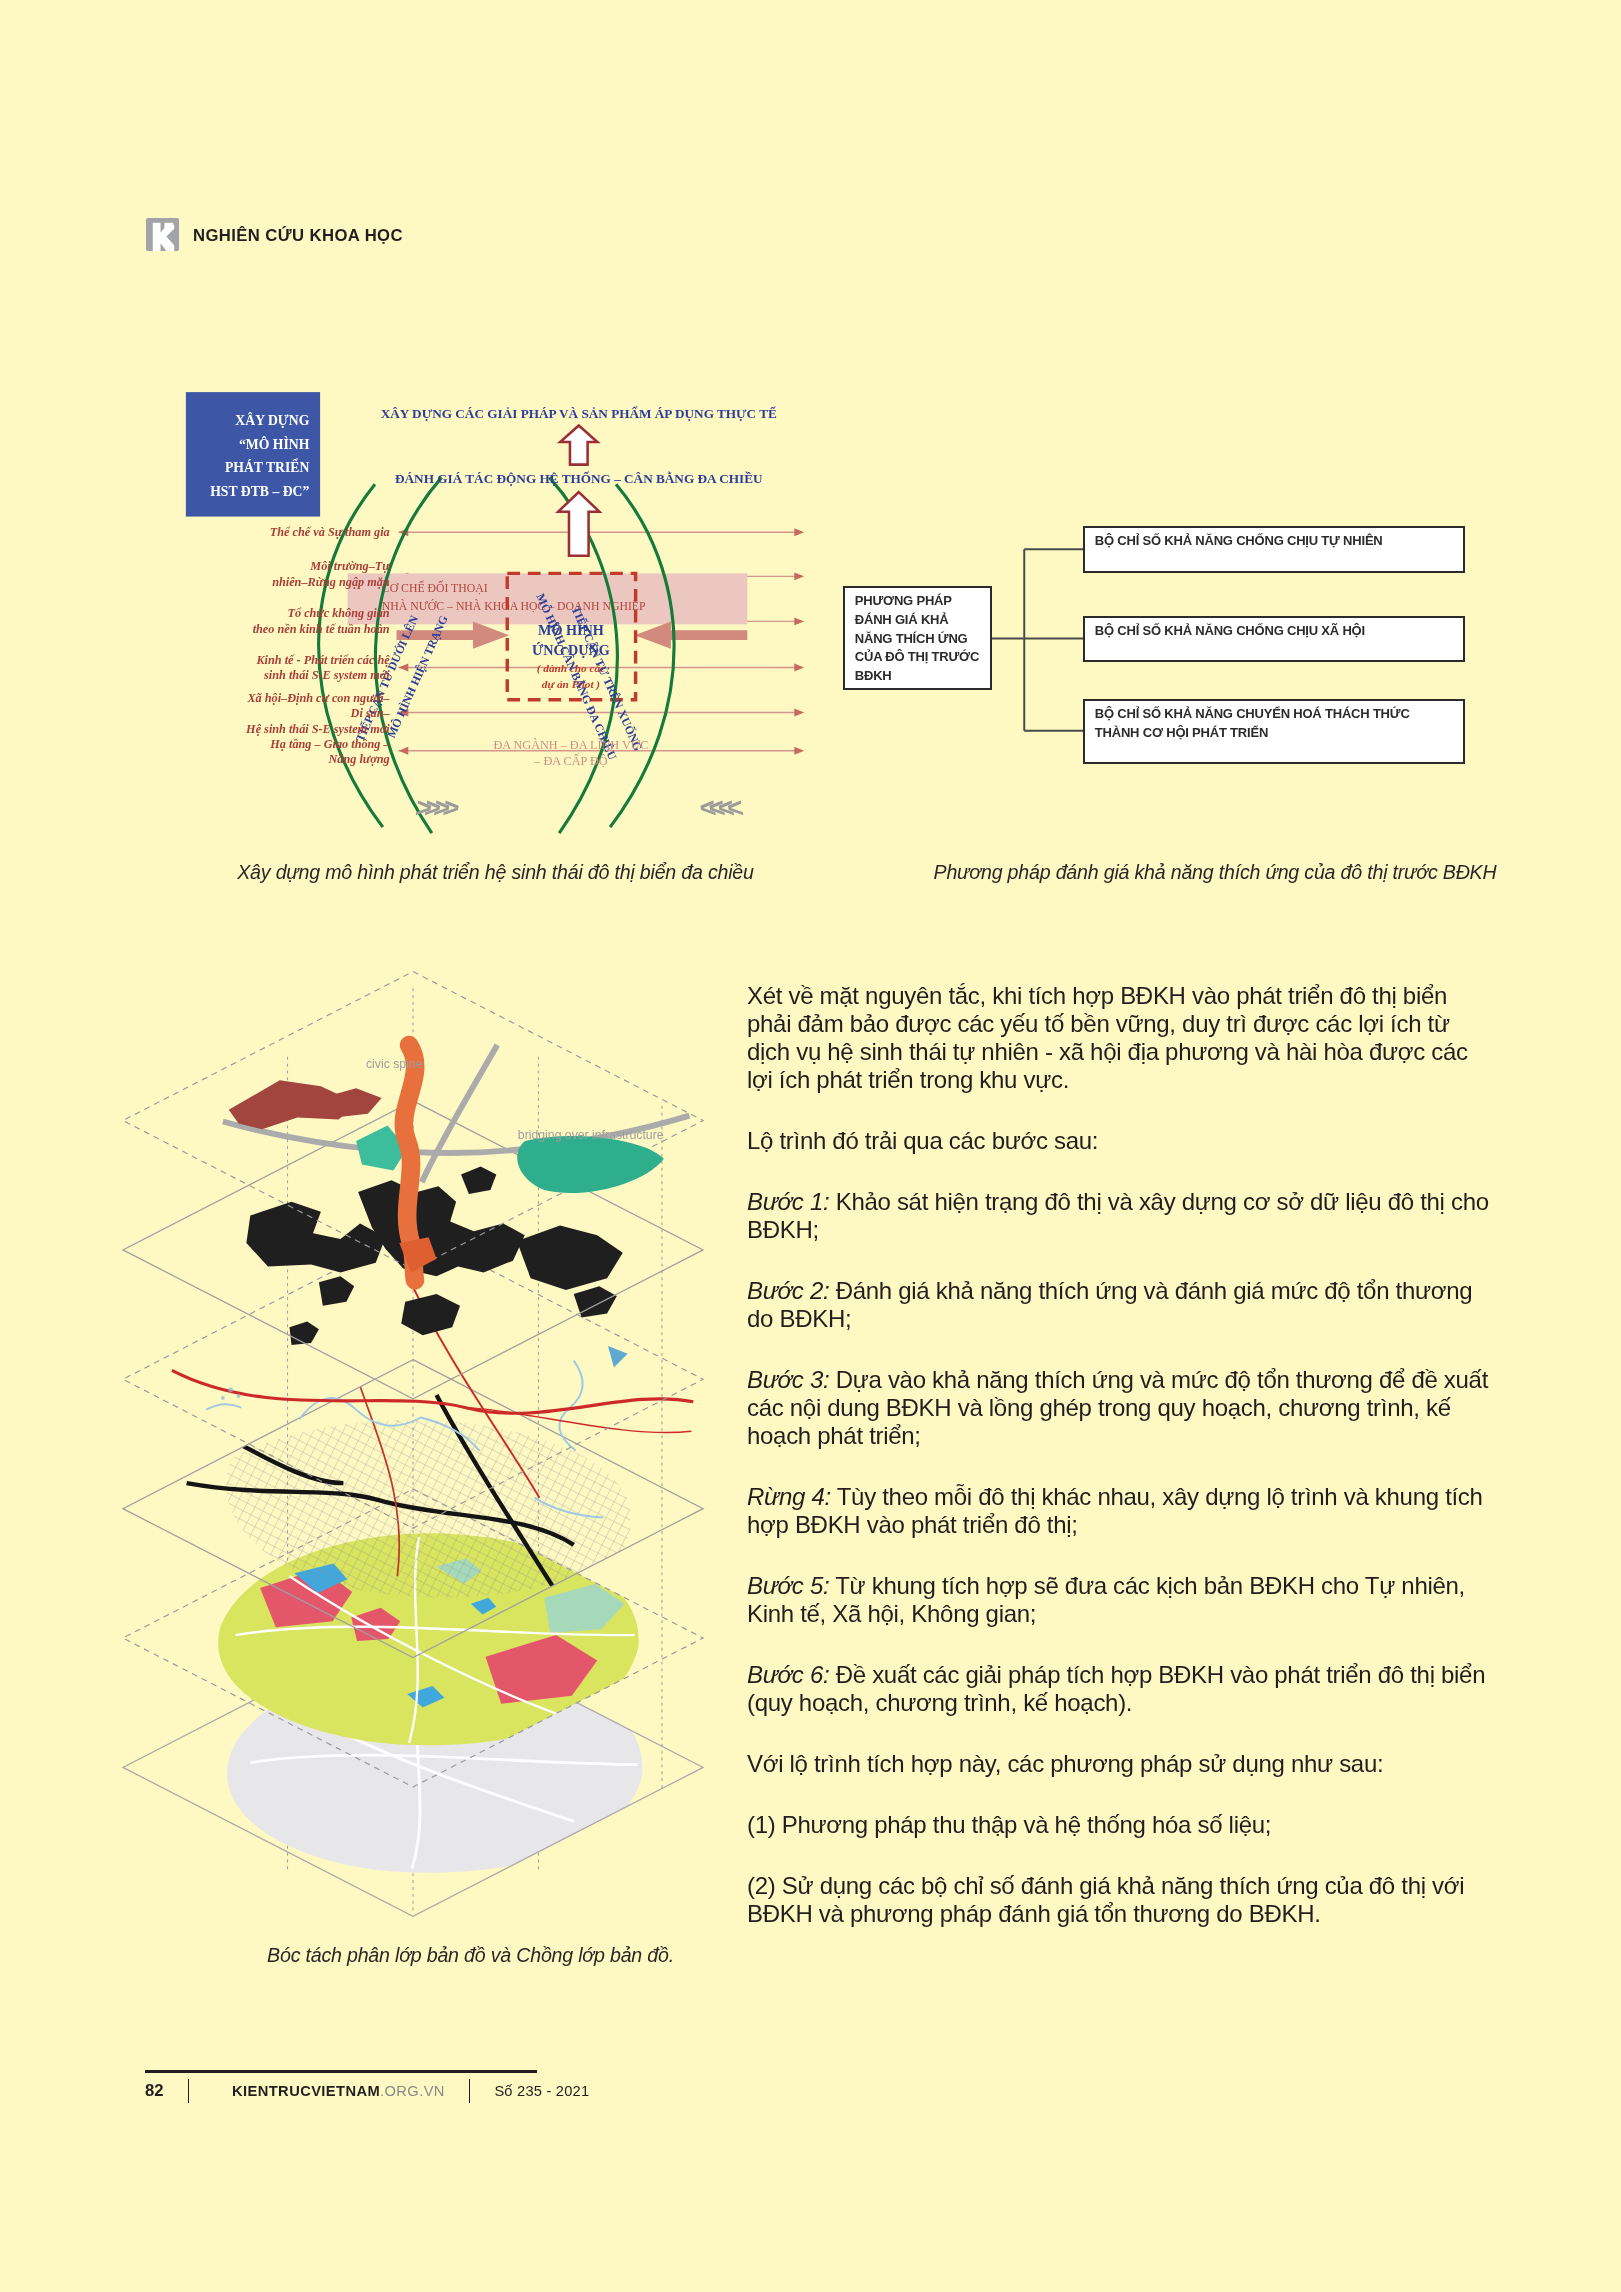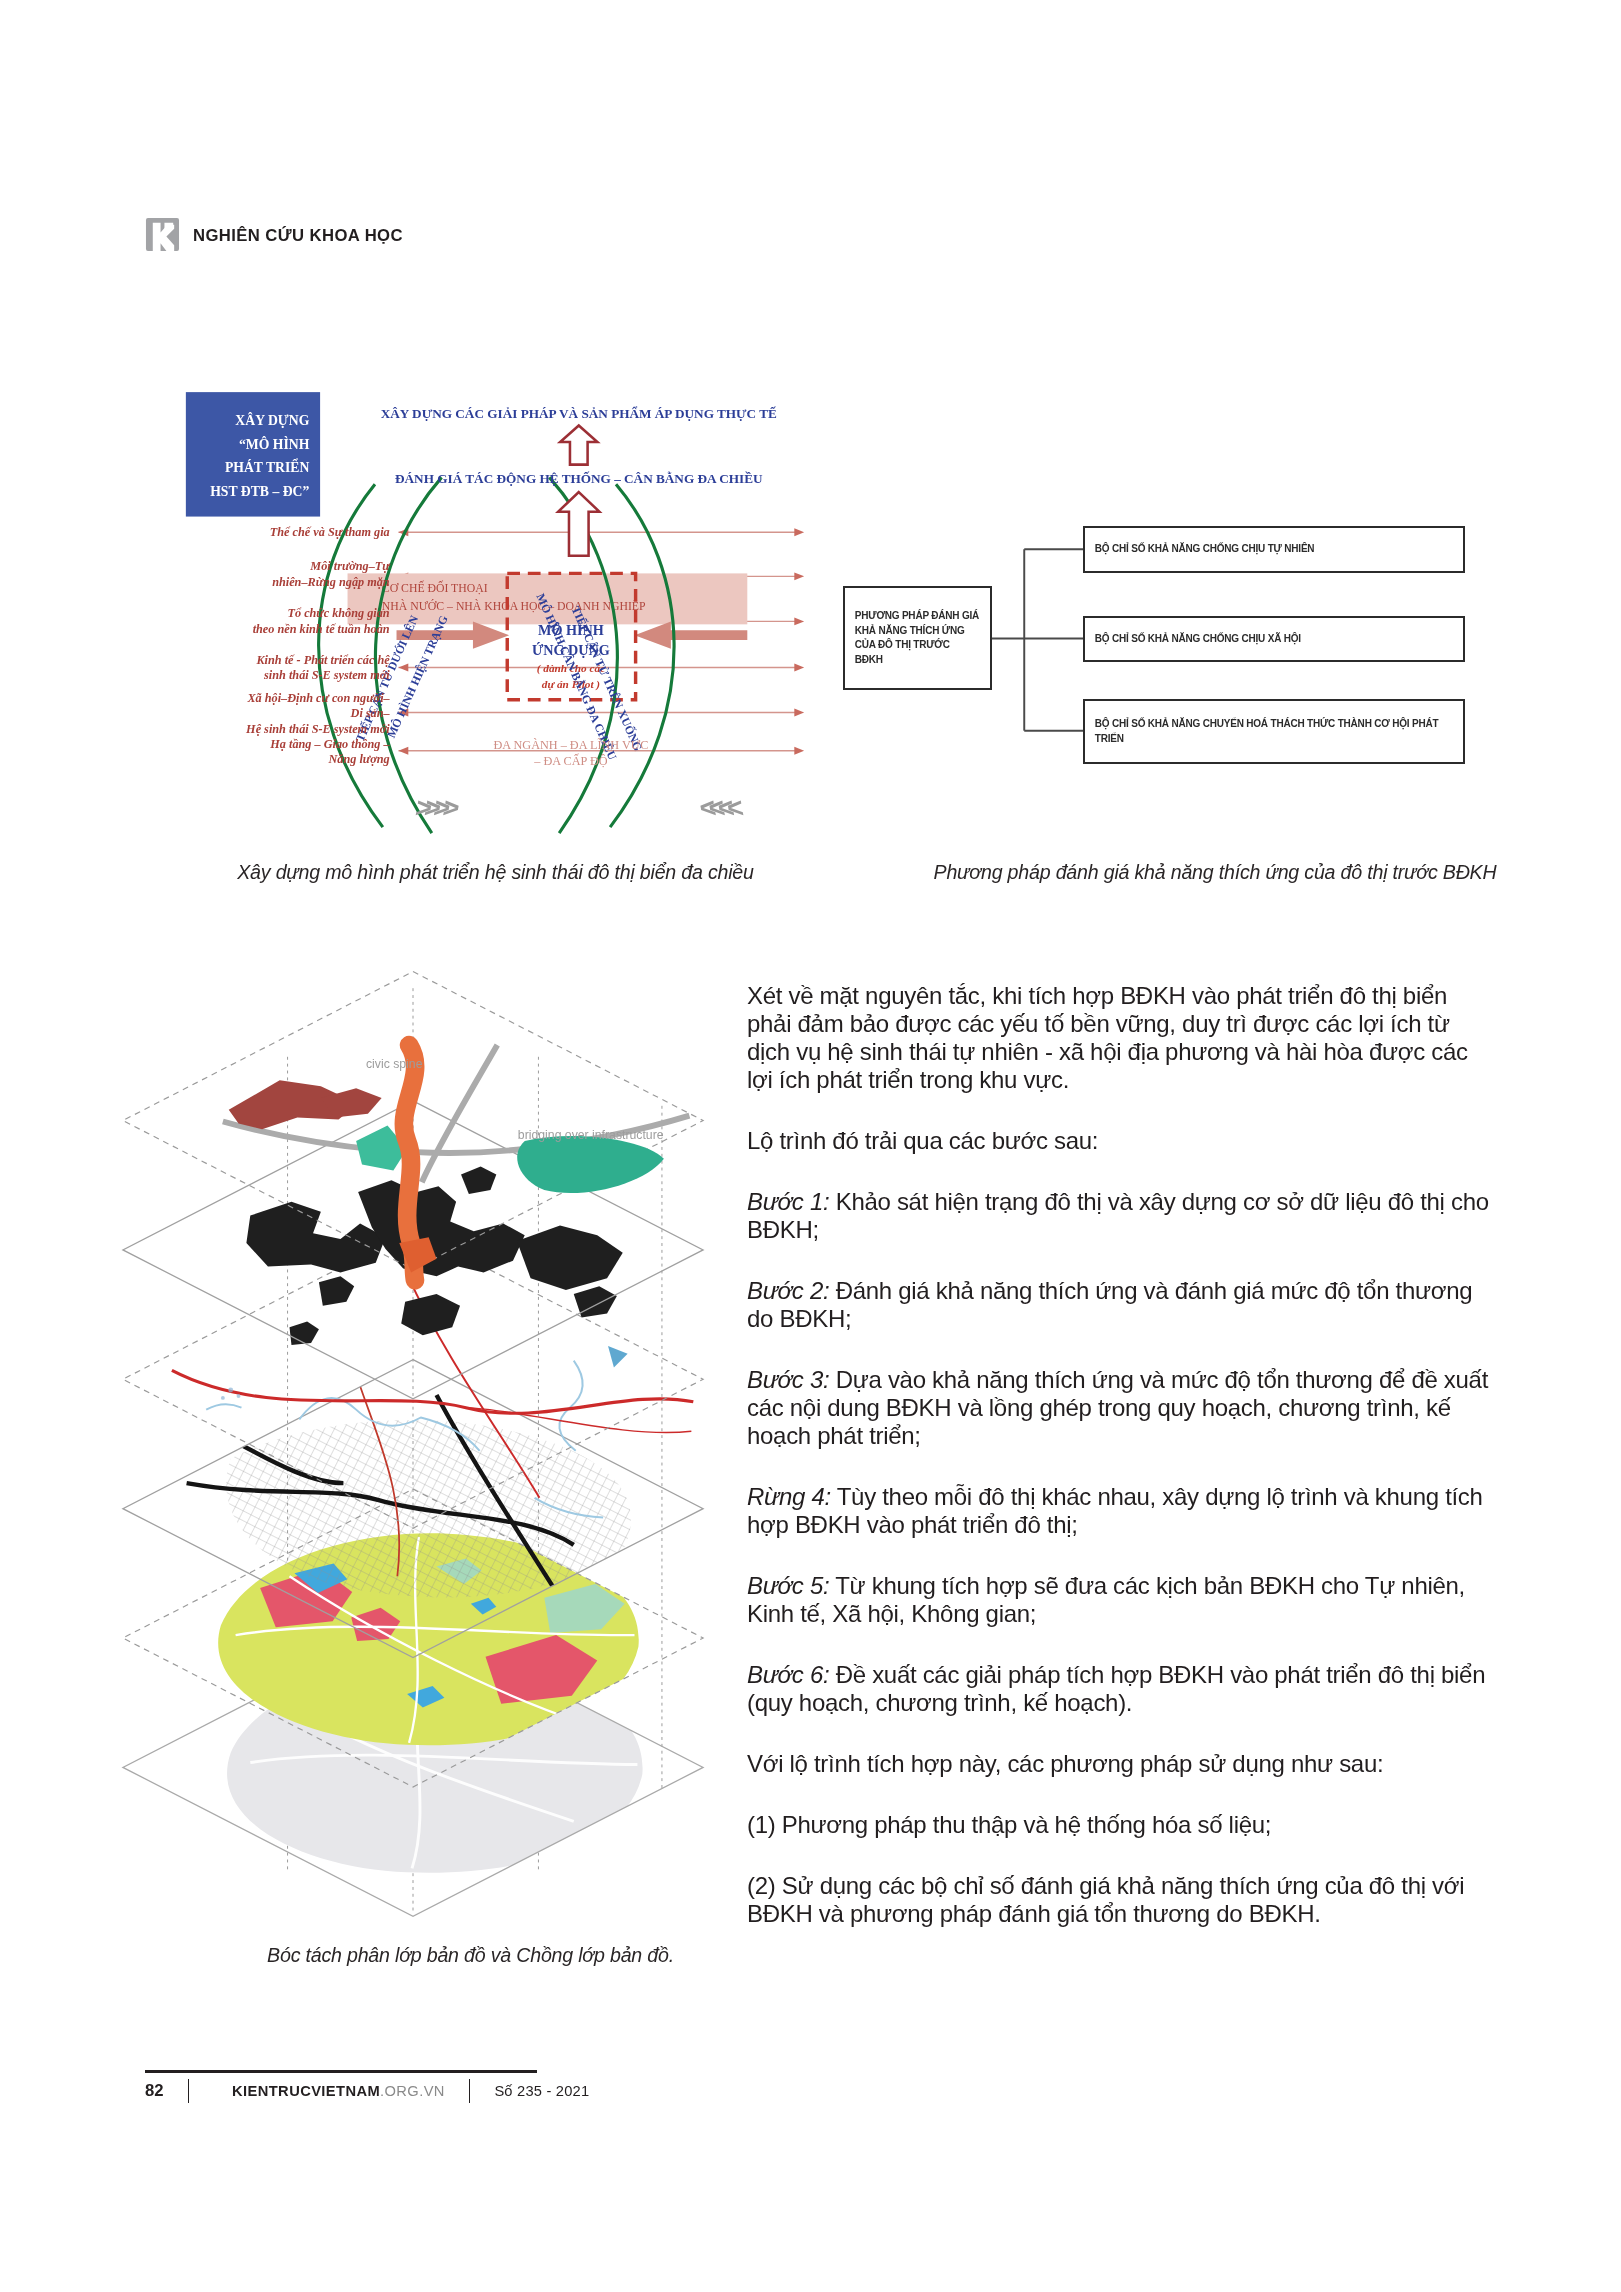--- a/index.html
+++ b/index.html
@@ -1,26 +1,26 @@
 <!DOCTYPE html>
 <html><head>
 <meta charset="utf-8">
 <title>Page</title>
 <style>
   html,body{margin:0;padding:0;background:#e8e8e8;}
-  .page{position:relative;width:1621px;height:2293px;background:#ffffff;margin:0 auto;
+  .page{position:relative;width:1621px;height:2293px;background:#fef9c3;margin:0 auto;
         font-family:"Liberation Sans",sans-serif;color:#231f20;overflow:hidden;}
   .abs{position:absolute;}
 
   
   .masthead-title{font-size:16.7px;font-weight:bold;letter-spacing:0.4px;color:#221e1f;}
 
   
-  .fc-box{position:absolute;border:2.9px solid #2b2b2b;background:#fff;display:flex;align-items:center;
-          font-size:10px;font-weight:600;letter-spacing:-0.2px;color:#2b2b2b;line-height:1.45;
+  .fc-box{position:absolute;border:2.9px solid #2b2b2b;background:#fff;display:flex;
+          font-size:13px;font-weight:600;letter-spacing:-0.2px;color:#2b2b2b;line-height:1.45;
           padding:3.9px 9.8px;box-sizing:border-box;}
   .fc-root{border-width:2.5px;}
 
   
   .caption{font-style:italic;font-size:19.6px;color:#2a2627;text-align:center;letter-spacing:-0.2px;}
 
   
   .bodycol{position:absolute;left:747px;top:982px;width:743px;font-size:24px;line-height:28px;
            letter-spacing:-0.3px;color:#221e1f;}
   .bodycol p{margin:0 0 33px 0;}

